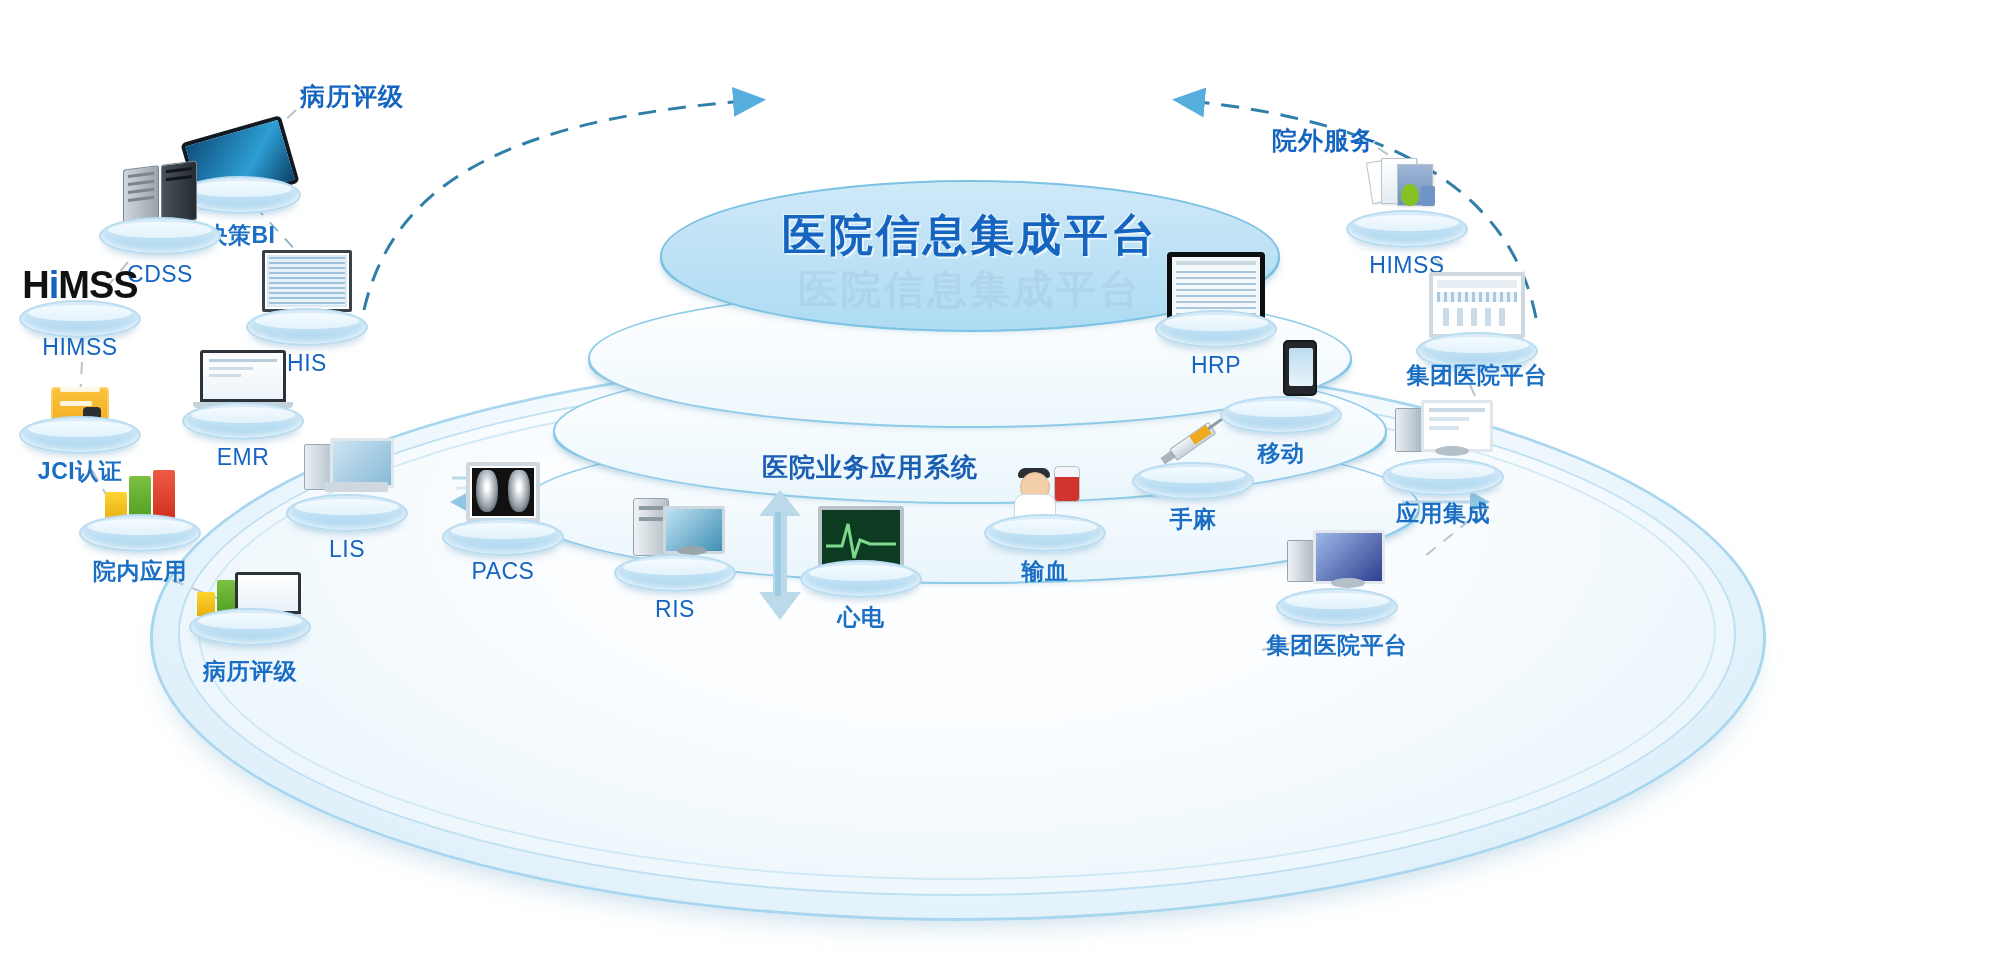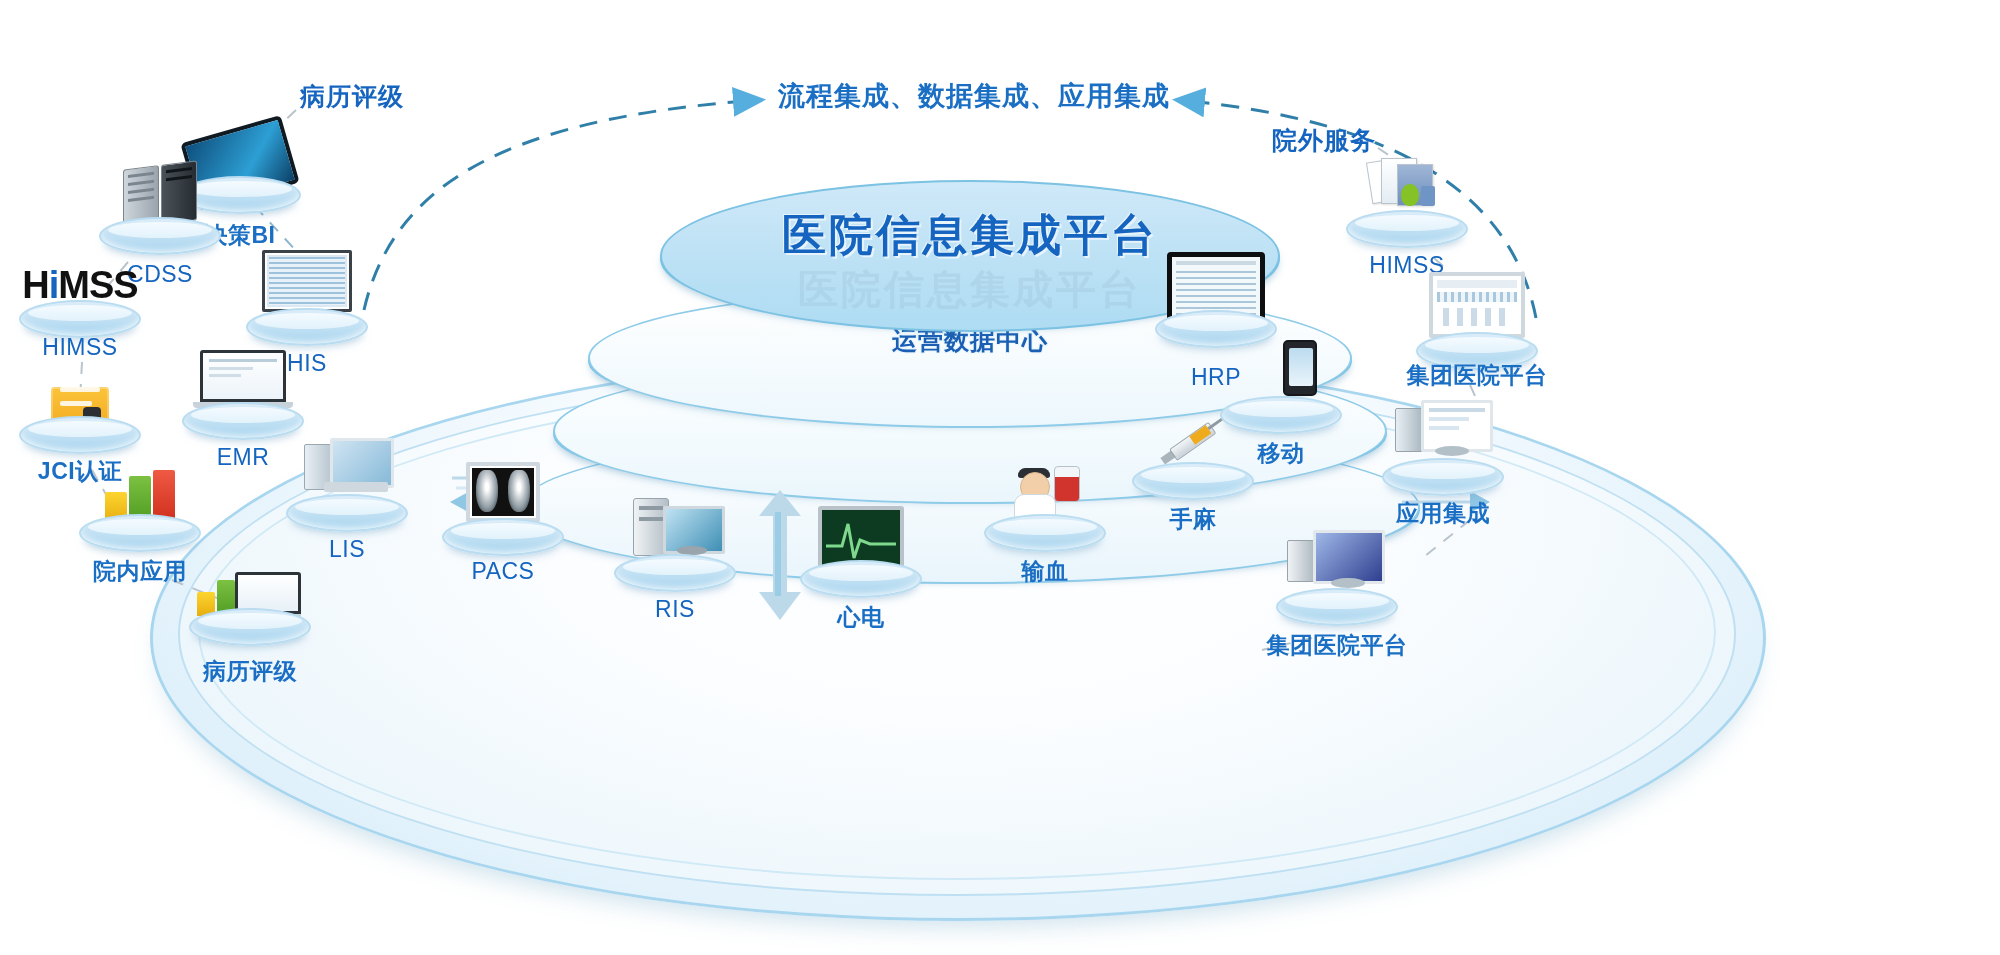--- a/index.html
+++ b/index.html
@@ -197,49 +197,48 @@
         <path d="M0,0 L11,5 L0,10 z" fill="#55aede"></path>
       </marker>
       <marker id="ah-l" markerWidth="12" markerHeight="12" refX="9" refY="5" orient="auto">
         <path d="M0,0 L11,5 L0,10 z" fill="#55aede"></path>
       </marker>
     </defs>
     <path d="M364,310 C392,188 500,118 760,100" fill="none" stroke="#2f7fa8" stroke-width="3" stroke-dasharray="18 12" marker-end="url(#ah-r)"></path>
     <path d="M1536,318 C1512,196 1400,120 1178,100" fill="none" stroke="#2f7fa8" stroke-width="3" stroke-dasharray="18 12" marker-end="url(#ah-l)"></path>
   </svg>
 
-  <div class="banner" id="integration-text">流程集成、数据集成、应用集成</div>
   <div class="banner" id="inner-app-text">病历评级</div>
   <div class="banner" id="outer-svc-text">院外服务</div>
 
   <div class="disc" id="disc-base">
     <div class="edge"></div>
     <div class="top"></div>
     <div class="lbl">基础数据中心</div>
   </div>
 
   <div class="disc" id="disc-clin">
     <div class="edge"></div>
     <div class="top"></div>
     <div class="lbl">临床数据中心</div>
   </div>
 
   <div class="disc" id="disc-oper">
     <div class="edge"></div>
     <div class="top"></div>
-    <div class="lbl">运营数据中心</div>
   </div>
 
   <div class="disc" id="disc-top">
     <div class="edge"></div>
     <div class="top"></div>
   </div>
   <div id="platform-title">医院信息集成平台</div>
   <div id="platform-title-ghost">医院信息集成平台</div>
 
+  <div id="biz-label">医院业务应用系统</div>
 
   <svg style="position:absolute;left:745px;top:490px;width:70px;height:130px;">
     <g fill="#bcd9ea">
       <rect x="28" y="22" width="14" height="84"></rect>
       <path d="M35,0 L56,26 L14,26 z"></path>
       <path d="M35,130 L56,102 L14,102 z"></path>
     </g>
     <g fill="#8fc7e4" opacity=".75">
       <rect x="30" y="22" width="6" height="84"></rect>
     </g>
@@ -483,21 +482,21 @@
   <div class="node" style="left:1131px;top:252px;">
     <div class="art" style="top:0;">
       <div style="width:88px;height:62px;background:#16191c;border:5px solid #0c0e10;border-radius:4px;">
         <div style="width:100%;height:100%;background:#f3f8fb;position:relative;">
           <div style="position:absolute;left:4px;top:4px;right:4px;height:4px;background:#cbd9e3;"></div>
           <div style="position:absolute;left:4px;top:14px;right:4px;bottom:4px;background:repeating-linear-gradient(180deg,#9dbdd4 0 2px,#f3f8fb 2px 6px);opacity:.85;"></div>
         </div>
       </div>
     </div>
     <div class="pedestal" style="top:58px;"></div>
-    <div class="cap" style="top:112px;">HRP</div>
+    <div class="cap" style="top:100px;">HRP</div>
   </div>
 
   <div class="node" style="left:1322px;top:158px;">
     <div class="art" style="top:0;">
       <div class="docs">
         <div class="pg" style="left:2px;top:2px;width:30px;height:40px;transform:rotate(-9deg);"></div>
         <div class="pg" style="left:14px;top:0;width:34px;height:44px;background:linear-gradient(180deg,#fff,#e3ecf3);"></div>
         <div class="pg" style="left:30px;top:6px;width:34px;height:40px;background:linear-gradient(180deg,#9fb6d6,#6f8fbd);"></div>
         <div class="grn"></div>
           <div class="bl"></div>

